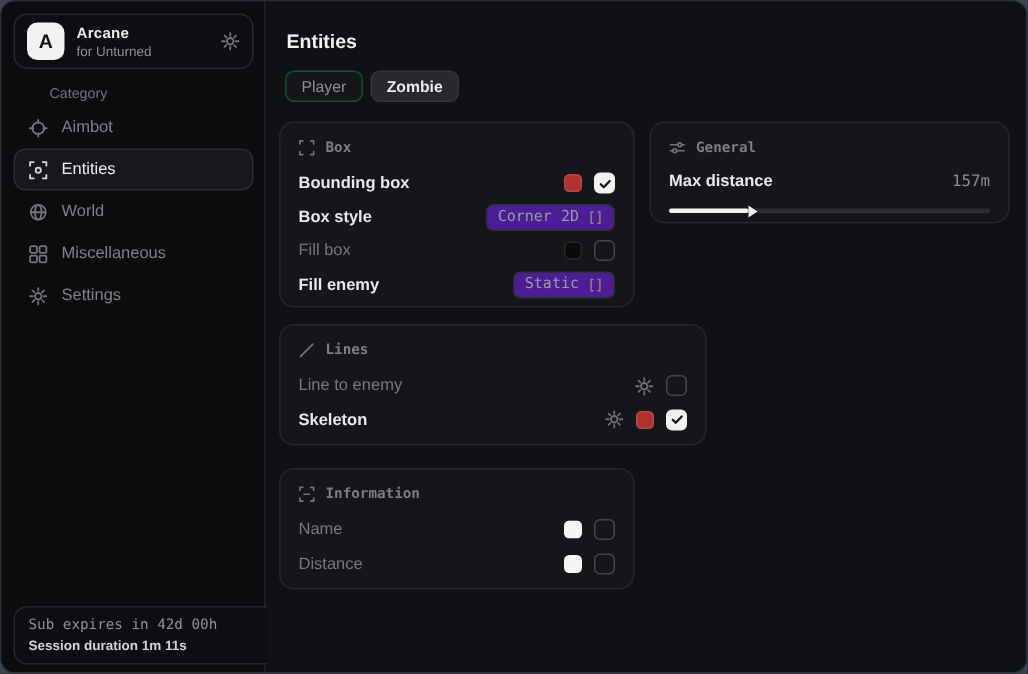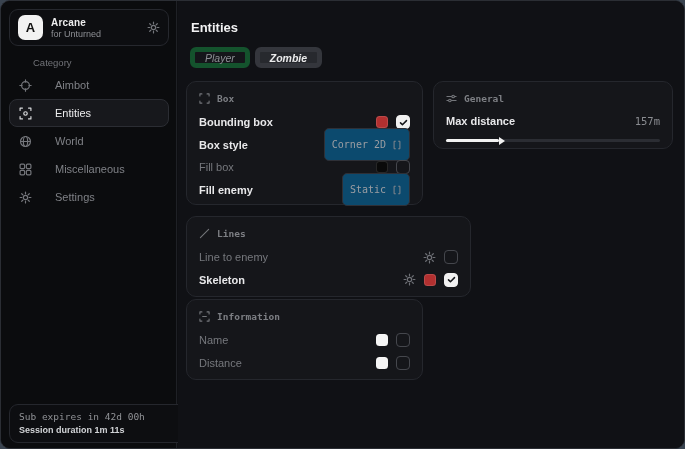--- a/index.html
+++ b/index.html
@@ -13,63 +13,63 @@
               border-radius:9px; display:flex; align-items:center; padding:0 8px; gap:8px; background:#0d0e11; }
   .logo { width:25px; height:25px; background:#f2f2f2; border-radius:7px; color:#111; font-weight:700;
           font-size:13px; display:flex; align-items:center; justify-content:center; flex:0 0 auto; }
   .app-name { font-size:10px; font-weight:700; color:#ededee; letter-spacing:.2px; }
   .app-sub  { font-size:9px;  color:#8d8f94; margin-top:1px; }
   .app-gear { margin-left:auto; color:#74767b; display:flex; }
 
   .cat-label { position:absolute; left:32px; top:56px; font-size:9.5px; color:#717378; }
 
   .nav { position:absolute; left:8px; top:70px; width:160px; display:flex; flex-direction:column; }
-  .nav-item { height:28px; display:flex; align-items:center; gap:23px; padding:0 9px; color:#7f8186;
+  .nav-item { height:28px; display:flex; align-items:center; gap:9px; padding:0 9px; color:#7f8186;
               font-size:11px; border-radius:8px; border:1px solid transparent; cursor:default; }
   .nav-item .nicon { display:flex; color:#74767b; }
   .nav-item.active { background:#17181c; border-color:#2b2d33; color:#ededee; }
   .nav-item.active .nicon { color:#d8d9db; }
 
   .sub-card { position:absolute; left:8px; bottom:5px; width:186px; height:39px; border:1px solid #25272d;
               border-radius:9px; padding:6px 9px 0; background:#0d0e11; }
   .sub-line1 { font-family:"DejaVu Sans Mono", monospace; font-size:9.5px; color:#909296; white-space:nowrap; }
   .sub-line2 { font-size:9px; color:#d2d4d7; font-weight:700; margin-top:3px; }
 
   
   .main { position:absolute; left:177px; top:0; right:0; bottom:0; background:#101115; }
   .page-title { position:absolute; left:13px; top:19px; font-size:13px; font-weight:700; color:#f2f2f3; }
   .tabs { position:absolute; left:12px; top:46px; display:flex; gap:5px; }
   .tab { height:21px; padding:0 10px; font-size:10.5px; border-radius:6px; color:#8e9095;
-         background:#15161a; border:5px solid #14532d; display:flex; align-items:center; cursor:default;font-style:italic; }
+         background:#15161a; border:1px solid #14532d; display:flex; align-items:center; cursor:default; }
   .tab.active { background:#27292e; border-color:#34363c; color:#ebebec; font-weight:600; }
 
   .panel { position:absolute; background:#15161a; border:1px solid #25272d; border-radius:10px; padding:9px 12px; }
   .panel-box   { left:8px;   top:80px;  width:237px; height:124px; }
   .panel-lines { left:8px;   top:215px; width:285px; height:81px;  }
-  .panel-info  { left:8px;   top:298px; width:237px; height:81px;  }
+  .panel-info  { left:8px;   top:311px; width:237px; height:81px;  }
   .panel-gen   { left:255px; top:80px;  width:240px; height:68px;  }
 
   .panel-head { display:flex; align-items:center; gap:7px; color:#7d7f84;
                 font-family:"DejaVu Sans Mono", monospace; font-size:9.5px; height:15px; margin-bottom:5px;font-weight:bold; }
   .panel-head .picon { display:flex; color:#74767b; }
 
   .row { display:flex; align-items:center; height:22.5px; }
   .row-label { font-size:11px; font-weight:600; color:#e8e8ea; }
   .row-label.muted { color:#76787d; font-weight:500; }
   .controls { margin-left:auto; display:flex; align-items:center; gap:8px; }
 
   .swatch { width:12px; height:12px; border-radius:3.5px; border:1px solid rgba(255,255,255,.12); }
   .checkbox { width:14px; height:14px; border-radius:4px; border:1px solid #45474d;
               display:flex; align-items:center; justify-content:center; background:transparent; }
   .checkbox svg { display:none; }
   .checkbox.checked { background:#f1f1f1; border-color:#f1f1f1; }
   .checkbox.checked svg { display:block; }
   .gear-mini { color:#6e7076; display:flex; }
 
-  .dd { height:33px; display:flex; align-items:center; gap:6px; padding:0 7px; background:#0c4a6e;
+  .dd { height:18px; display:flex; align-items:center; gap:6px; padding:0 7px; background:#4c1d95;
         border:1px solid #2e3037; border-radius:5px; color:#9b9da2; font-size:10px;
         font-family:"DejaVu Sans Mono", monospace; cursor:default; }
   .dd .dicon { display:flex; color:#85878c; }
 
   .gen-row { display:flex; align-items:center; height:20px; margin-top:2px; }
   .gen-value { margin-left:auto; font-family:"DejaVu Sans Mono", monospace; font-size:10.5px; color:#8a8c91; }
   .slider { position:relative; margin-top:8px; height:3px; background:#2b2d33; border-radius:2px; }
   .slider-fill { position:absolute; left:0; top:0; height:3px; background:#f2f2f2; border-radius:2px; }
   .slider-fill::after { content:''; position:absolute; right:-6px; top:-2.5px; width:0; height:0;
                         border-left:6px solid #f2f2f2; border-top:4px solid transparent; border-bottom:4px solid transparent; }

